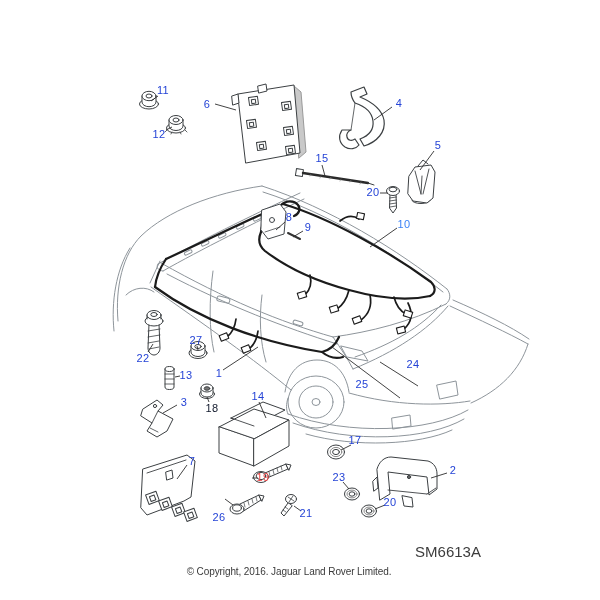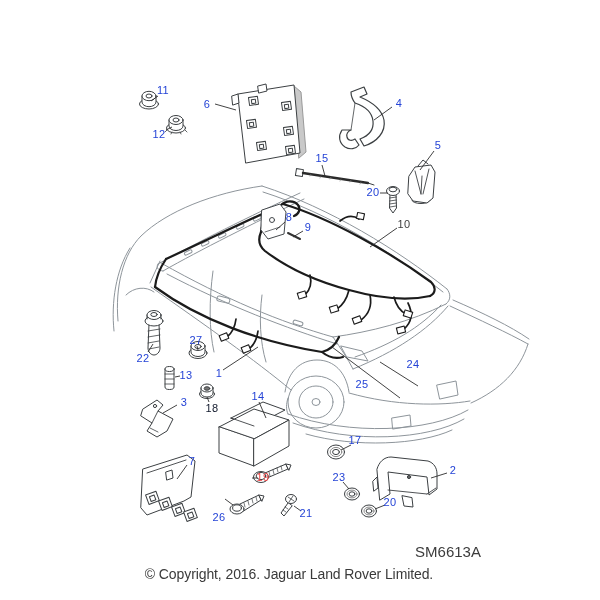--- a/index.html
+++ b/index.html
@@ -13,21 +13,21 @@
     position:absolute;transform:translate(-50%,-50%);
     color:#2443d6;font-weight:normal;font-size:11px;line-height:1;
     letter-spacing:.3px;user-select:none;white-space:nowrap;
   }
   .code{
     position:absolute;left:448px;top:543px;transform:translateX(-50%);
     font-size:15px;color:#3c3c3c;white-space:nowrap;
   }
   .copyright{
     position:absolute;left:289px;top:566px;transform:translateX(-50%);
-    font-size:14px;color:#3a3a3a;white-space:nowrap;letter-spacing:-.1px;
+    font-size:10px;color:#3a3a3a;white-space:nowrap;letter-spacing:-.1px;
   }
 </style>
 </head>
 <body>
 
 <div class="stage" id="stage">
 
 <svg class="art" width="600" height="600" viewBox="0 0 600 600">
 
   <g stroke="#8e959b" stroke-width="1" fill="none" stroke-linecap="round" stroke-linejoin="round">
@@ -344,21 +344,21 @@
   <div class="copyright">© Copyright, 2016. Jaguar Land Rover Limited.</div>
 <div class="callout" style="left: 163px; top: 90px; color: rgb(36, 67, 214);">11</div>
     <div class="callout" style="left: 207px; top: 104px; color: rgb(36, 67, 214);">6</div>
     <div class="callout" style="left: 159px; top: 134px; color: rgb(36, 67, 214);">12</div>
     <div class="callout" style="left: 399px; top: 103px; color: rgb(36, 67, 214);">4</div>
     <div class="callout" style="left: 438px; top: 145px; color: rgb(36, 67, 214);">5</div>
     <div class="callout" style="left: 322px; top: 158px; color: rgb(36, 67, 214);">15</div>
     <div class="callout" style="left: 373px; top: 192px; color: rgb(36, 67, 214);">20</div>
     <div class="callout" style="left: 289px; top: 217px; color: rgb(36, 67, 214);">8</div>
     <div class="callout" style="left: 308px; top: 227px; color: rgb(36, 67, 214);">9</div>
-    <div class="callout" style="left: 404px; top: 224px; color: #404040;">10</div>
+    <div class="callout" style="left: 404px; top: 224px; color: #3b82f6;">10</div>
     <div class="callout" style="left: 143px; top: 358px; color: rgb(36, 67, 214);">22</div>
     <div class="callout" style="left: 196px; top: 340px; color: rgb(36, 67, 214);">27</div>
     <div class="callout" style="left: 186px; top: 375px; color: rgb(36, 67, 214); text-align: center;">13</div>
     <div class="callout" style="left: 219px; top: 373px; color: rgb(36, 67, 214);">1</div>
     <div class="callout" style="left: 362px; top: 384px; color: rgb(36, 67, 214);">25</div>
     <div class="callout" style="left: 413px; top: 364px; color: rgb(36, 67, 214);">24</div>
     <div class="callout" style="left: 184px; top: 402px; color: rgb(36, 67, 214);">3</div>
     <div class="callout" style="left: 212px; top: 408px; color: #0f172a;">18</div>
     <div class="callout" style="left: 258px; top: 396px; color: rgb(36, 67, 214);">14</div>
     <div class="callout" style="left: 355px; top: 440px; color: rgb(36, 67, 214);">17</div>

